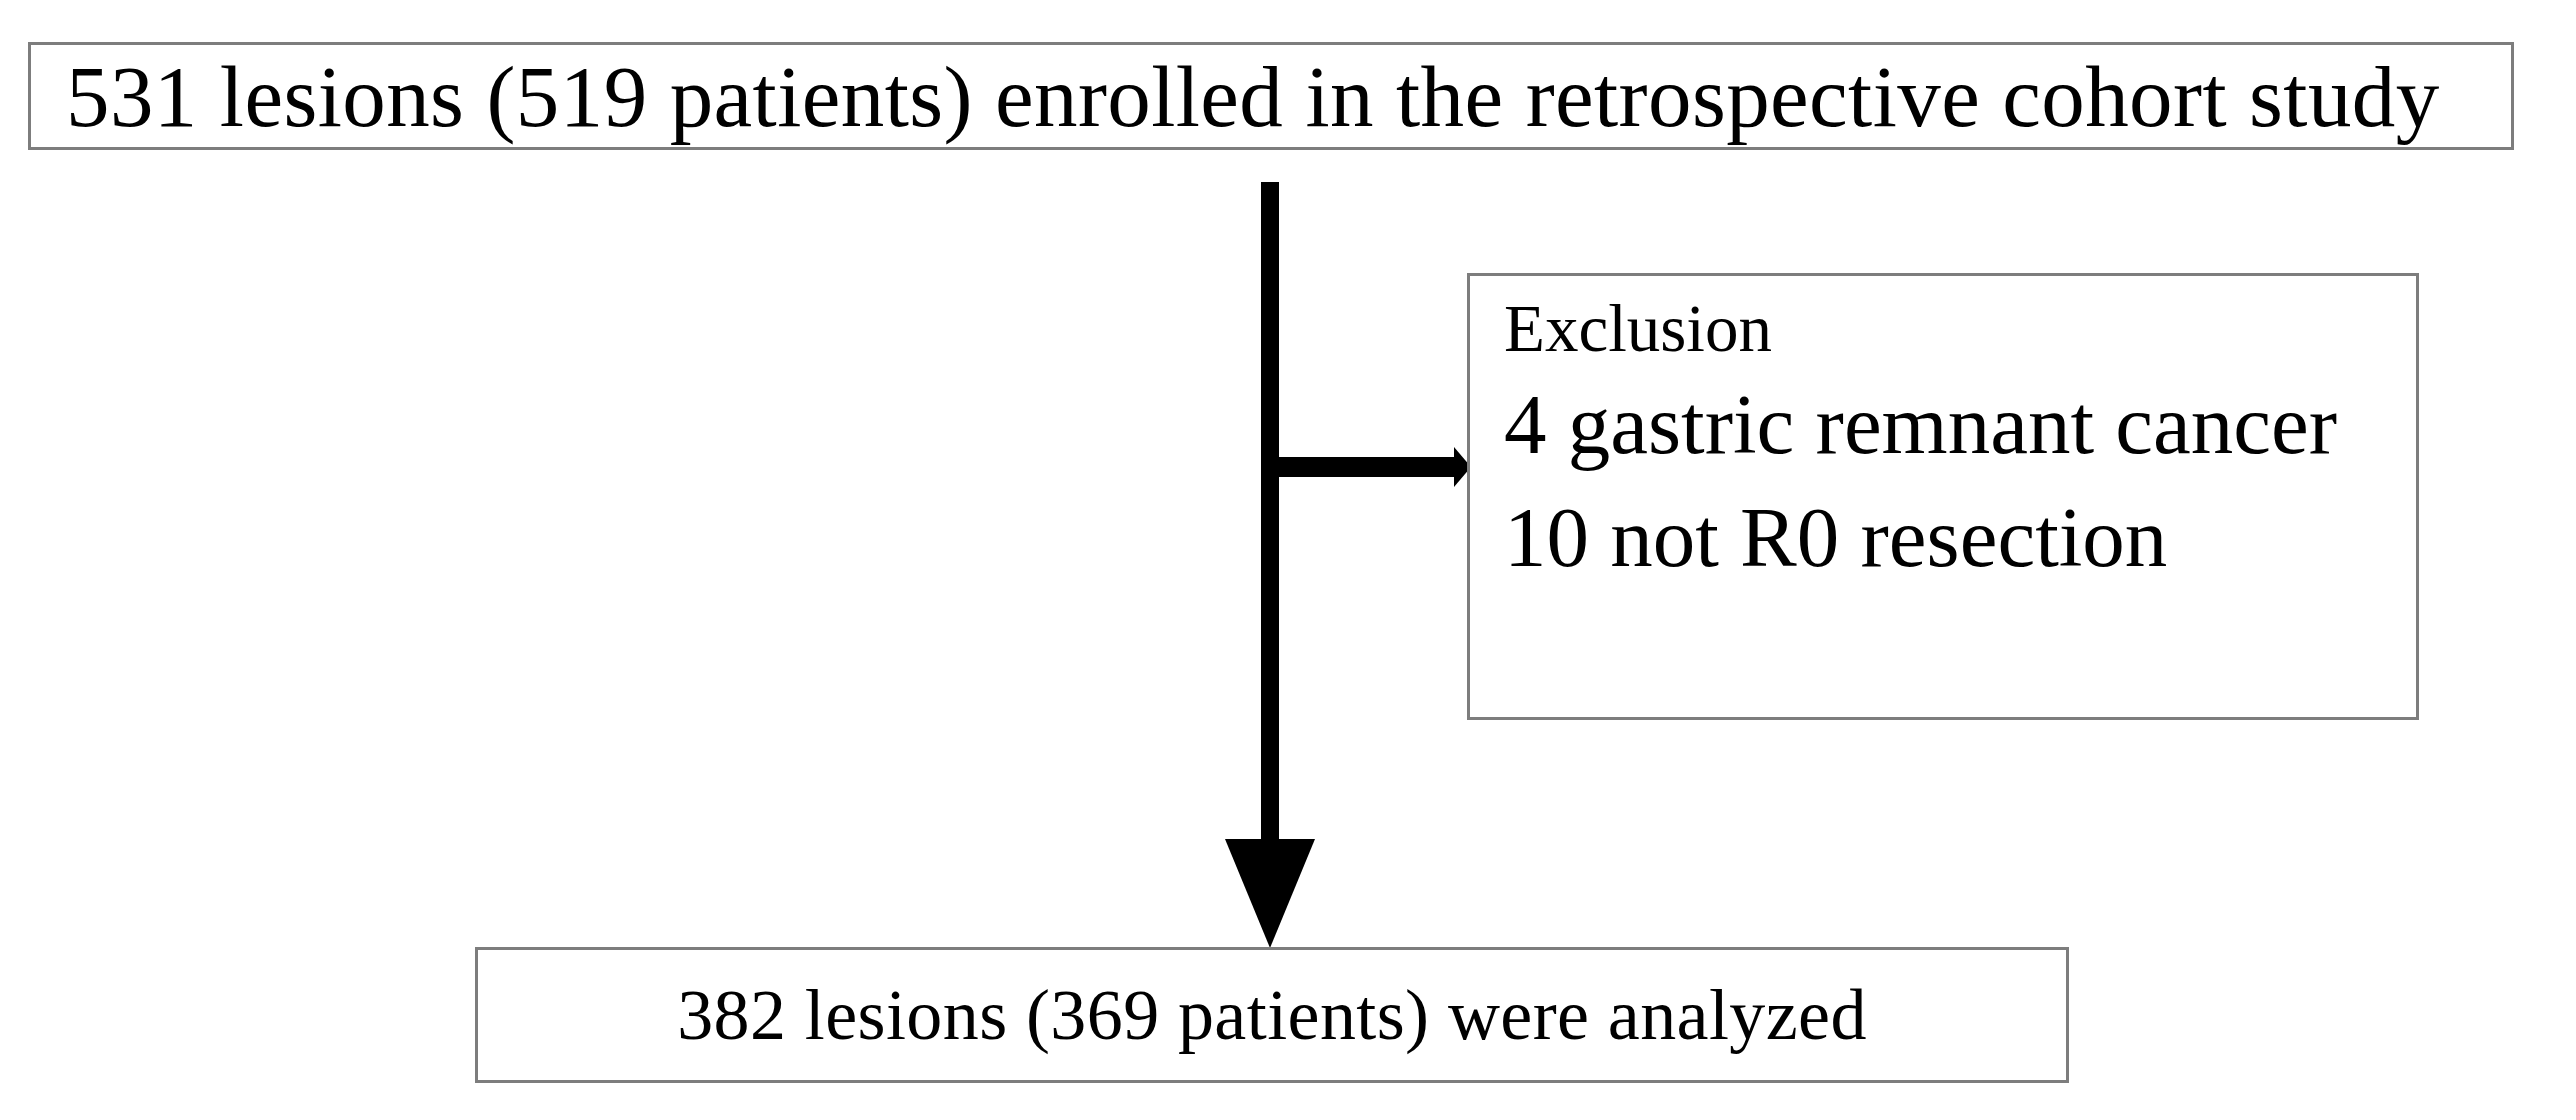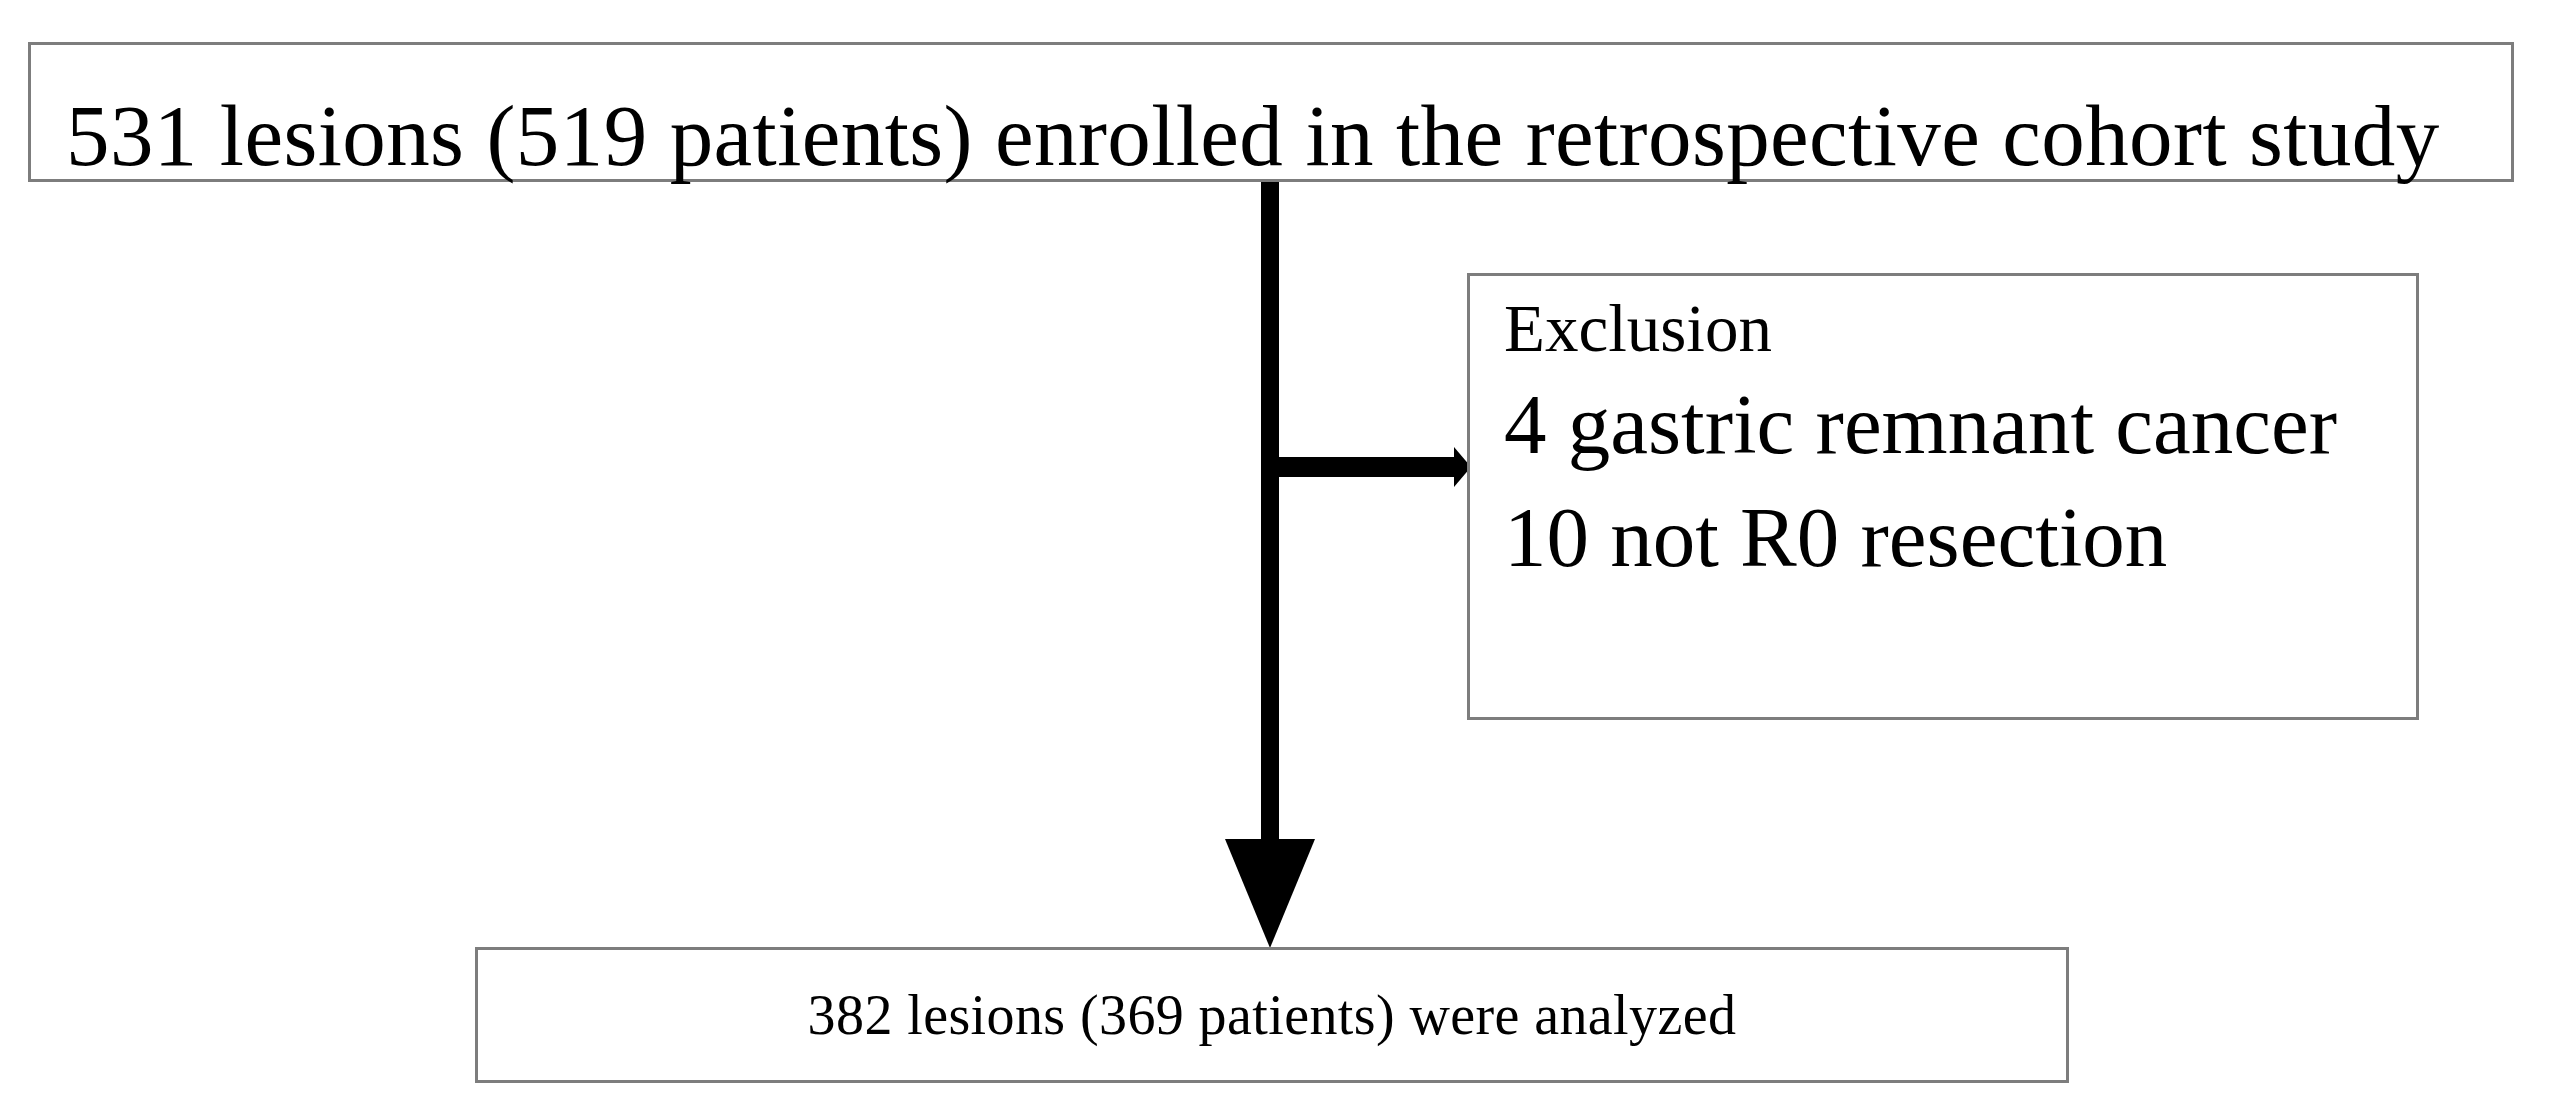--- a/index.html
+++ b/index.html
@@ -22,23 +22,23 @@
     position: absolute;
     box-sizing: border-box;
     border: 3.6px solid #7d7d7d;
     background: #ffffff;
   }
 
   #box-enrolled {
     left: 28px;
     top: 42px;
     width: 2486px;
-    height: 140px;
+    height: 108px;
     display: flex;
-    align-items: flex-end;
+    align-items: center;
     justify-content: flex-start;
   }
   #box-enrolled .box-text {
     font-size: 87px;
     line-height: 1.0;
     letter-spacing: 0.4px;
     padding-left: 35px;
     white-space: nowrap;
   }
 
@@ -65,21 +65,21 @@
   #box-analyzed {
     left: 475px;
     top: 947px;
     width: 1594px;
     height: 136px;
     display: flex;
     align-items: center;
     justify-content: center;
   }
   #box-analyzed .box-text {
-    font-size: 56px;
+    font-size: 72px;
     line-height: 1.0;
     letter-spacing: 0.4px;
     white-space: nowrap;
   }
 
   
   .vline {
     position: absolute;
     background: #000000;
   }

